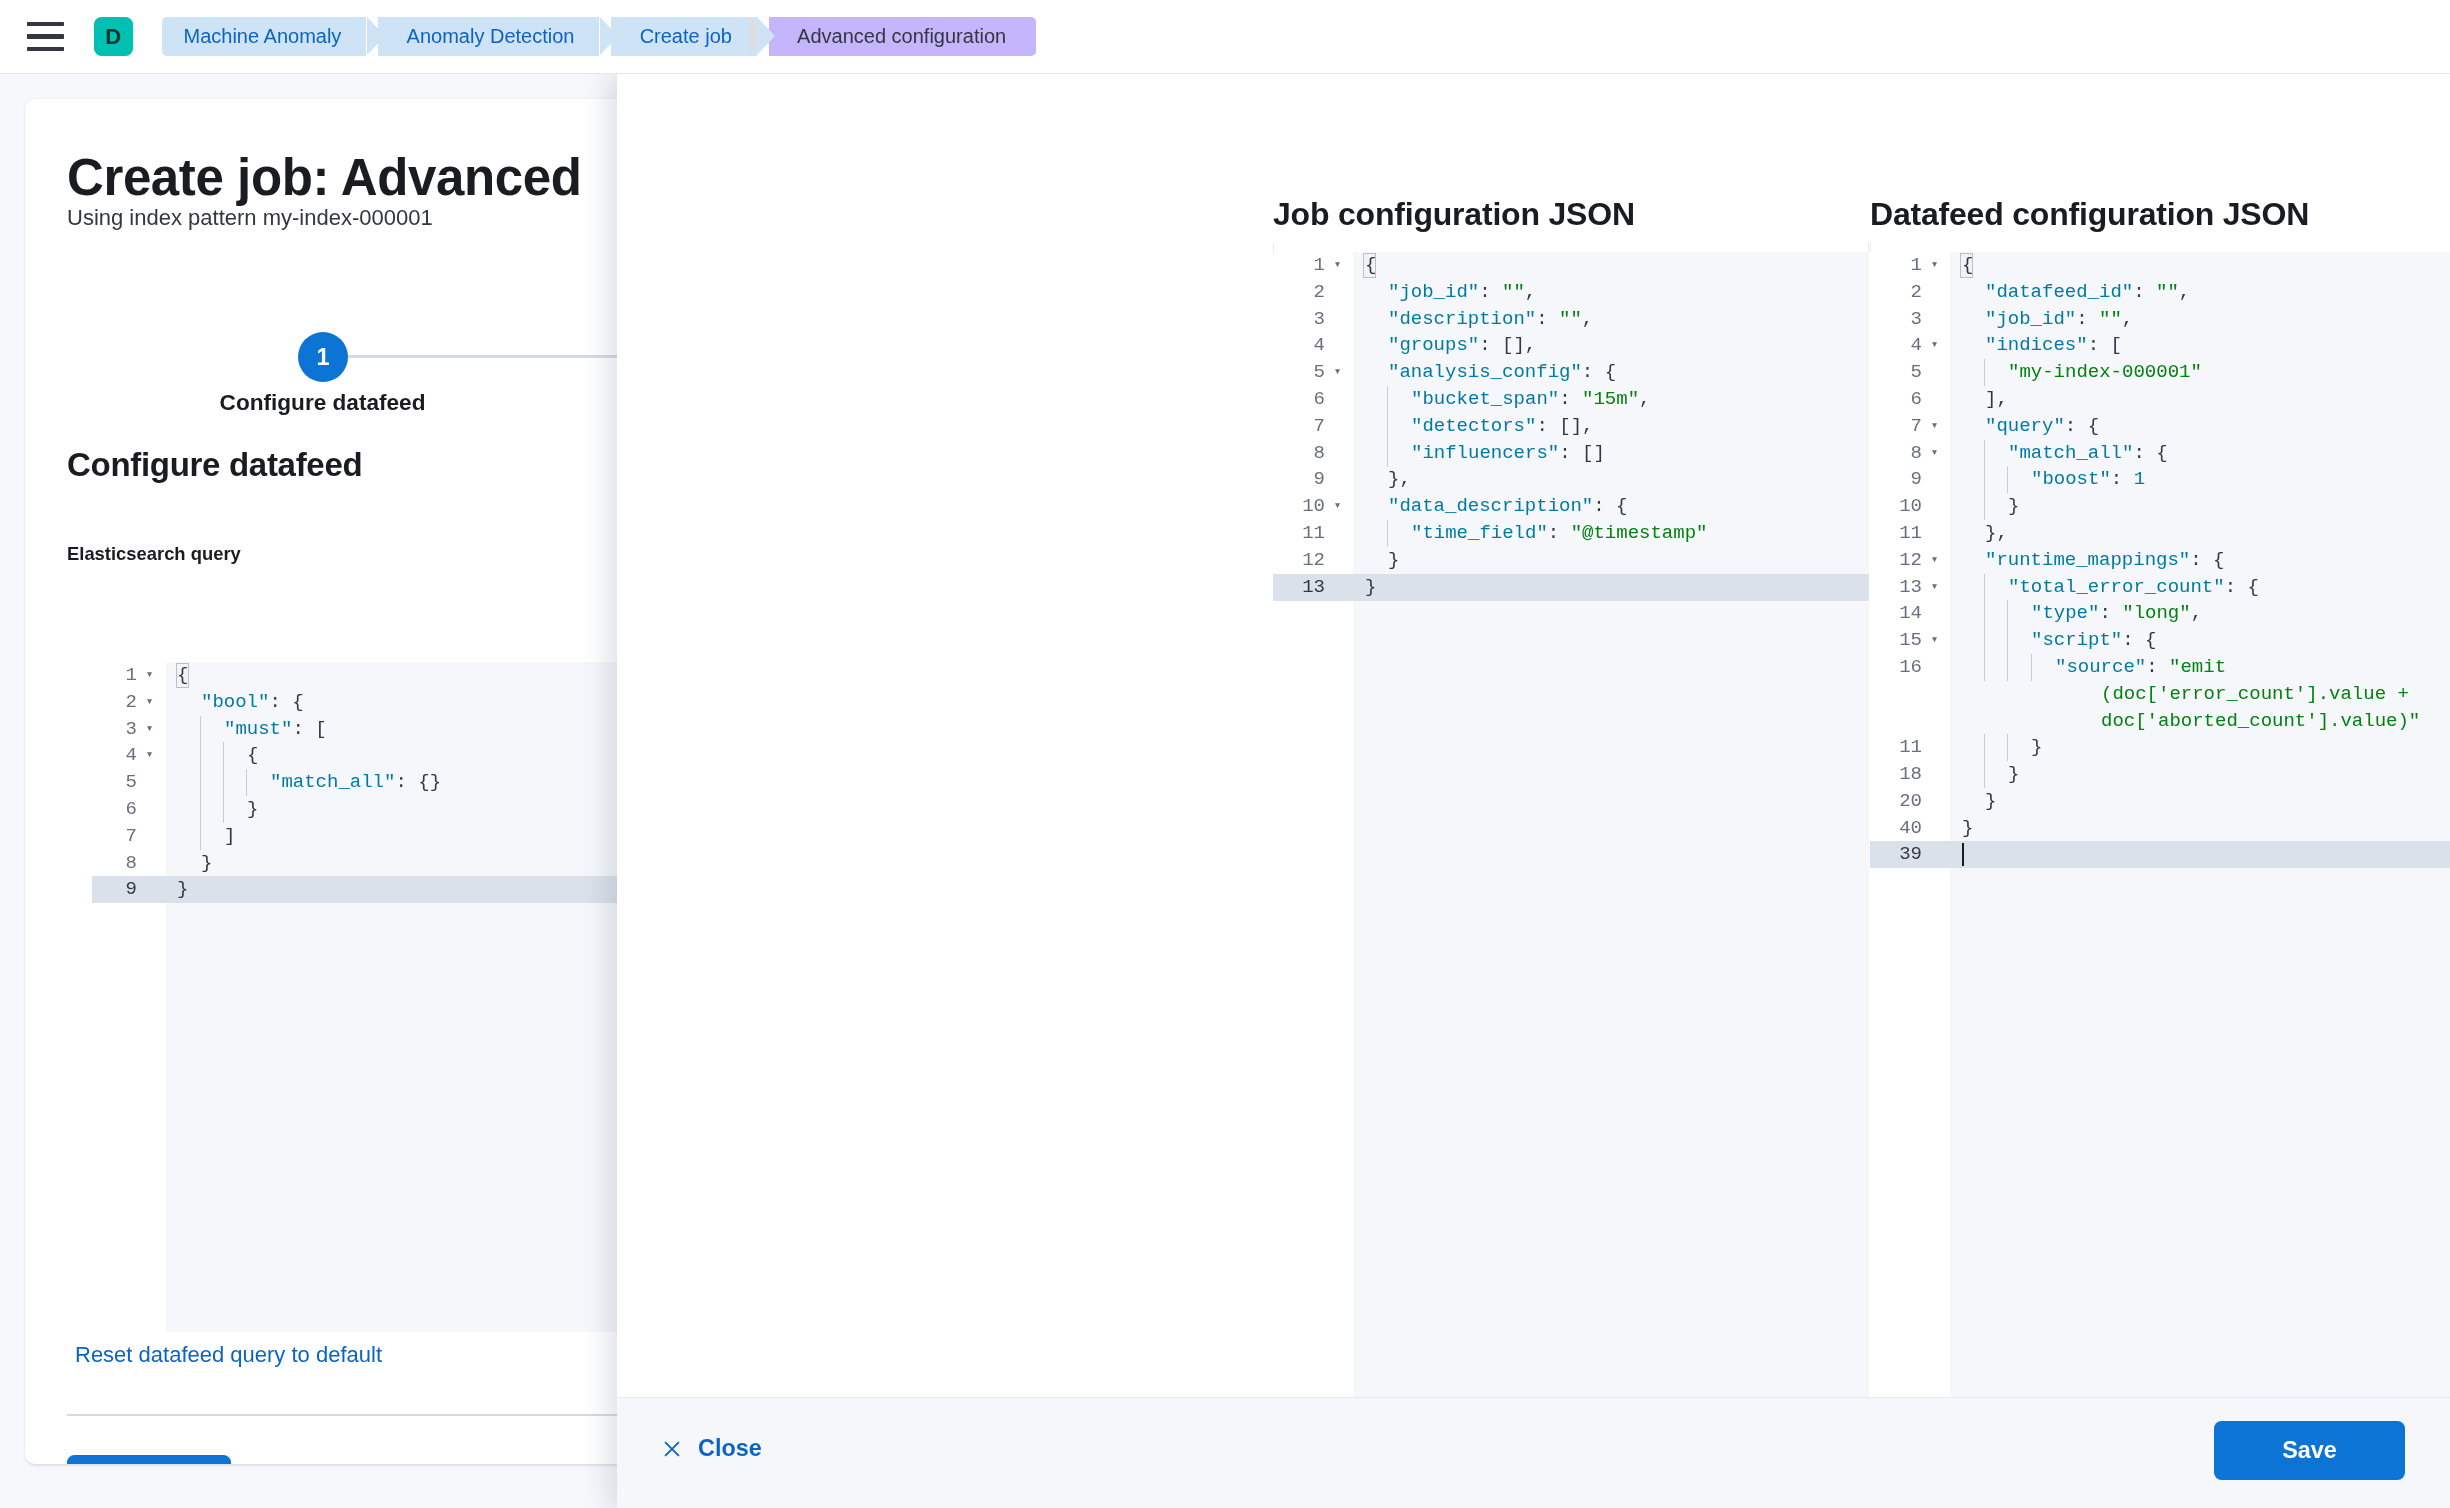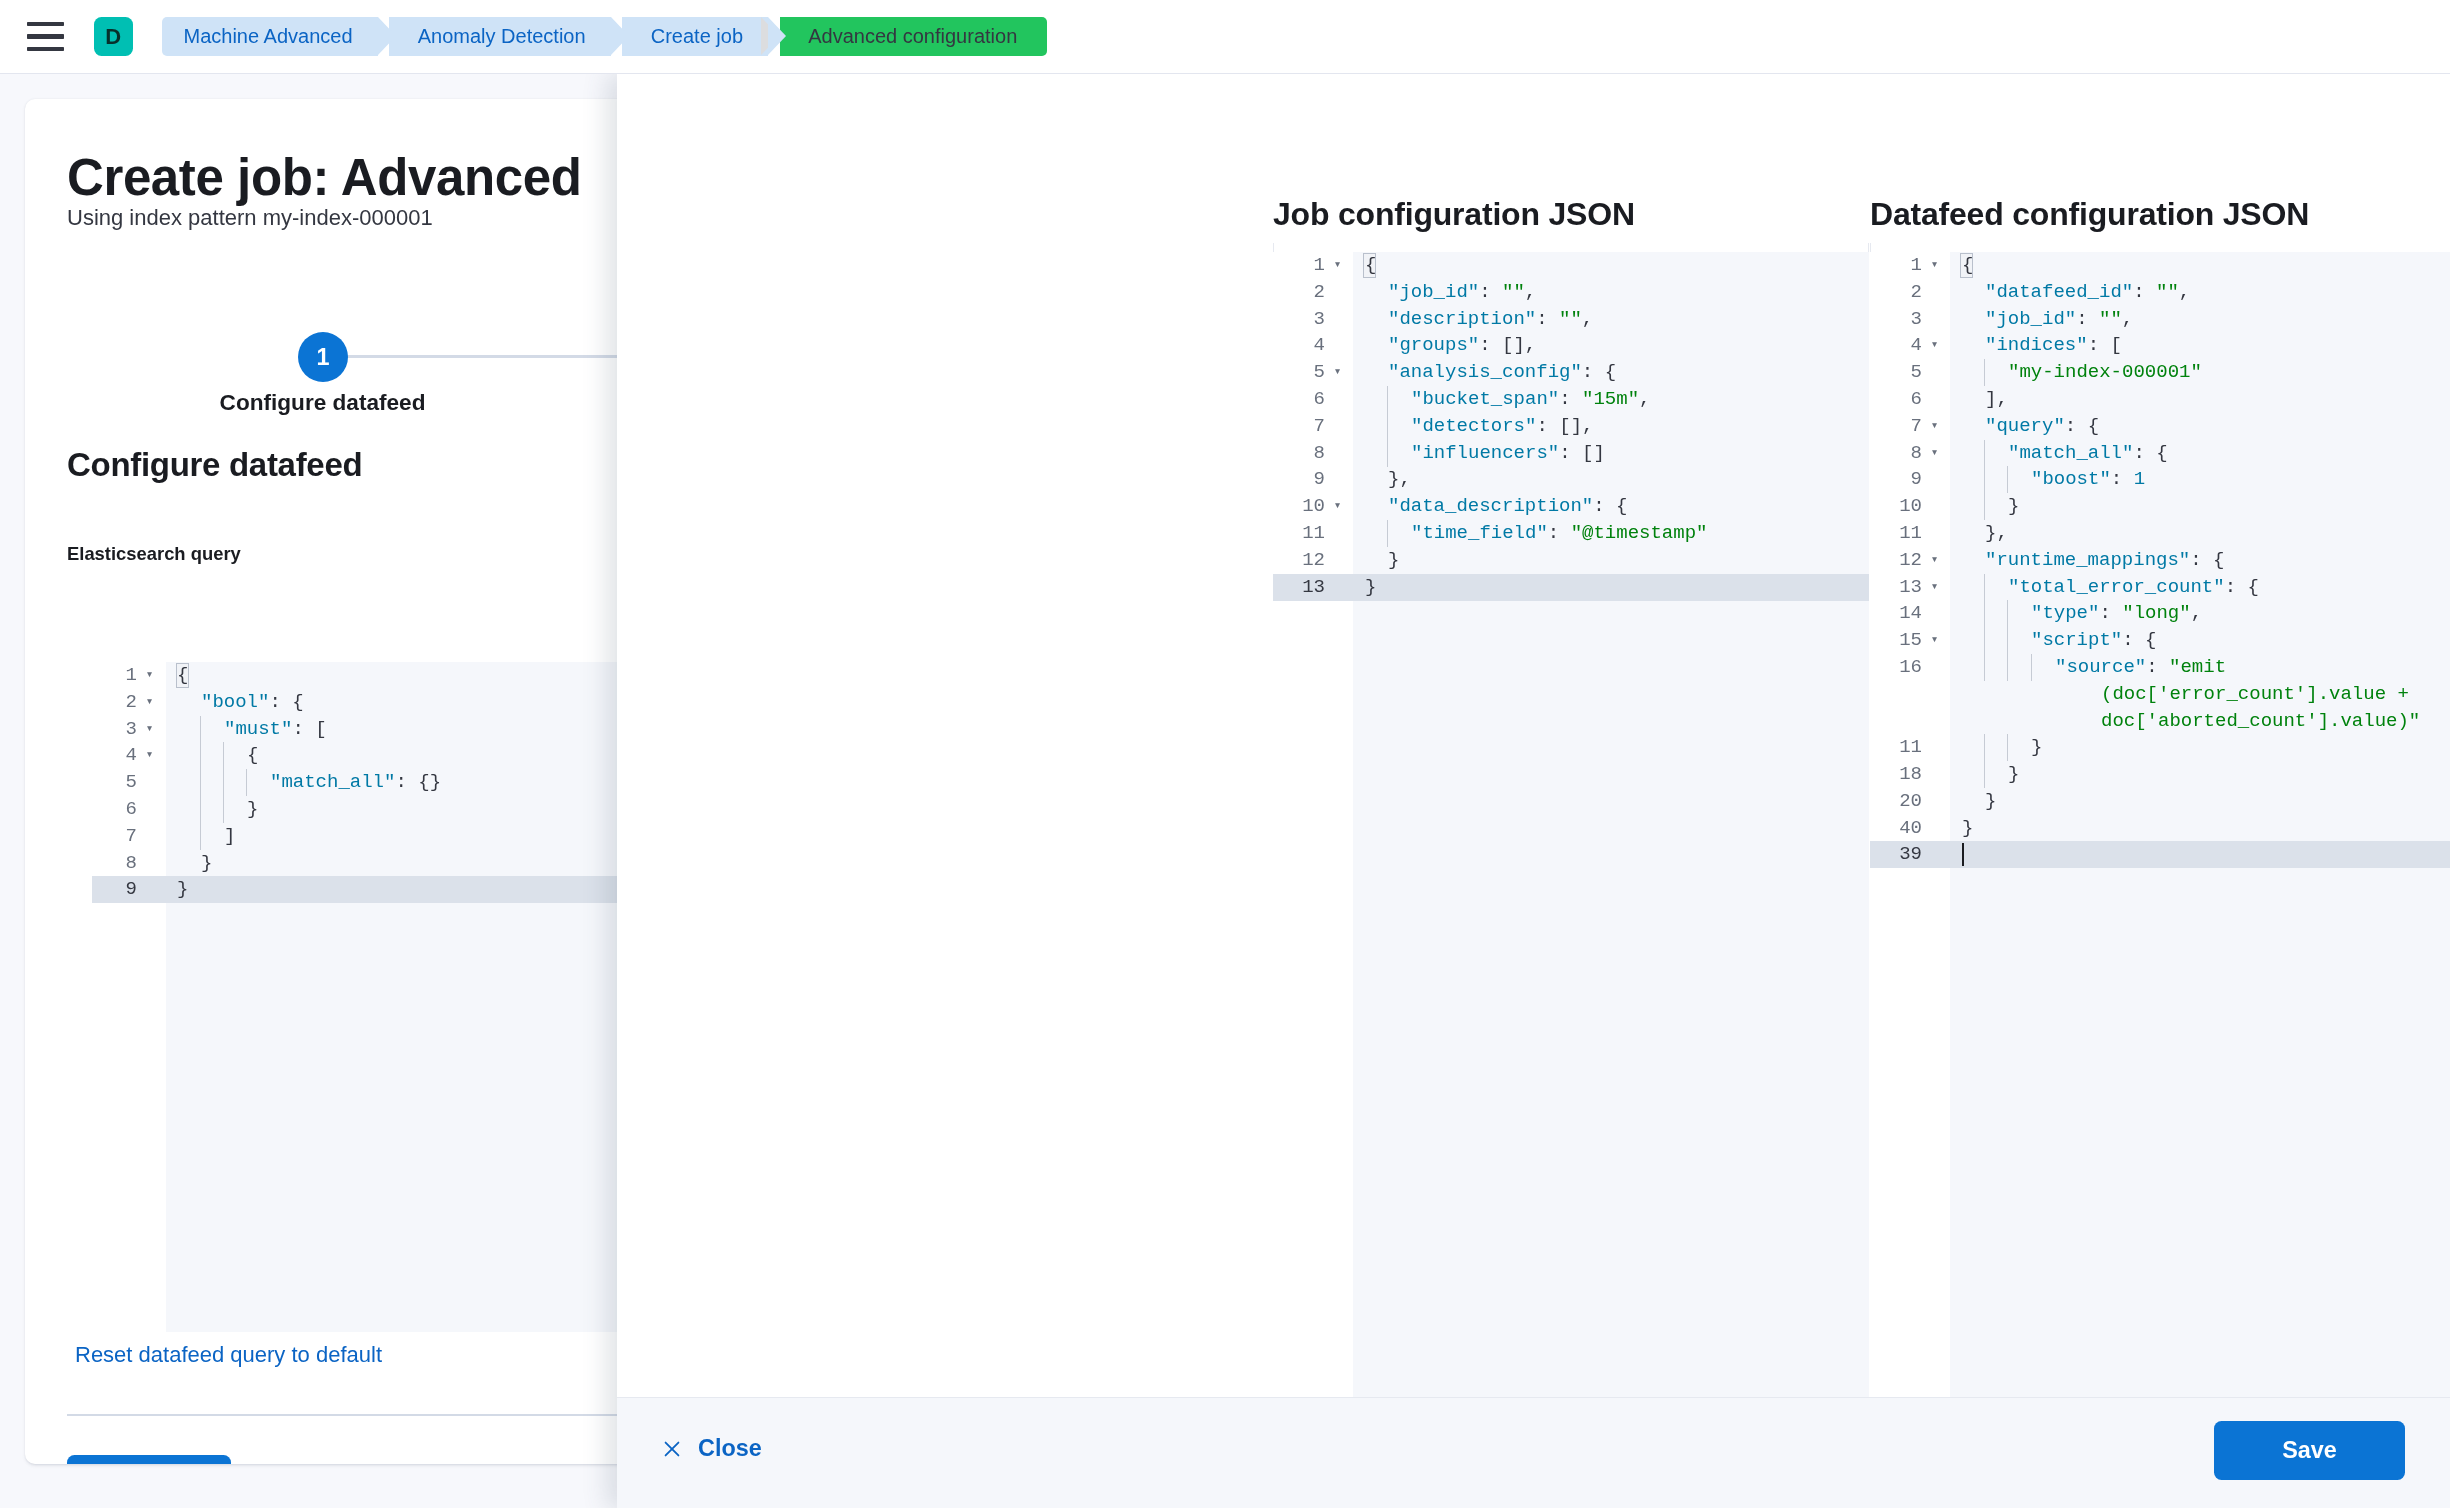--- a/index.html
+++ b/index.html
@@ -40,21 +40,21 @@
   .crumb:first-child { border-radius: 5px 0 0 5px; padding-left: 22px; }
   .crumb::after {
     content: ""; position: absolute; right: -18.4px; top: 0;
     width: 0; height: 0;
     border-top: 19px solid transparent;
     border-bottom: 19px solid transparent;
     border-left: 18.4px solid #cfe3f7;
     z-index: 2;
   }
   .crumb.last {
-    background: #22c55e; color: #343741;
+    background: #c4b5fd; color: #343741;
     border-radius: 0 5px 5px 0; padding-right: 30px; margin-right: 0;
   }
   .crumb.last::after { display: none; }
   .crumb.last::before {
     content:""; position:absolute; left:-18.4px; top:0;
     width:0;height:0;
     border-top: 19px solid transparent;
     border-bottom: 19px solid transparent;
     border-left: 18.4px solid #dcdddf;
     z-index: 1;
@@ -228,21 +228,21 @@
 <body>
 
 <div id="chrome-bar">
   <div id="hamburger">
     <span></span>
       <span></span>
       <span></span>
   </div>
   <div id="space-avatar">D</div>
   <div id="breadcrumbs">
-    <div class="crumb">Machine Advanced</div>
+    <div class="crumb">Machine Anomaly</div>
     <div class="crumb">Anomaly Detection</div>
     <div class="crumb">Create job</div>
     <div class="crumb last">Advanced configuration</div>
   </div>
 </div>
 
 <div id="wizard-page">
   <div id="wizard-card">
 
     <div id="page-title">Create job: Advanced</div>

